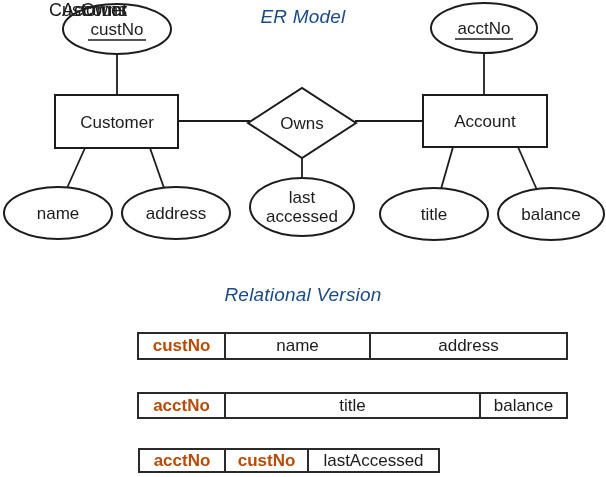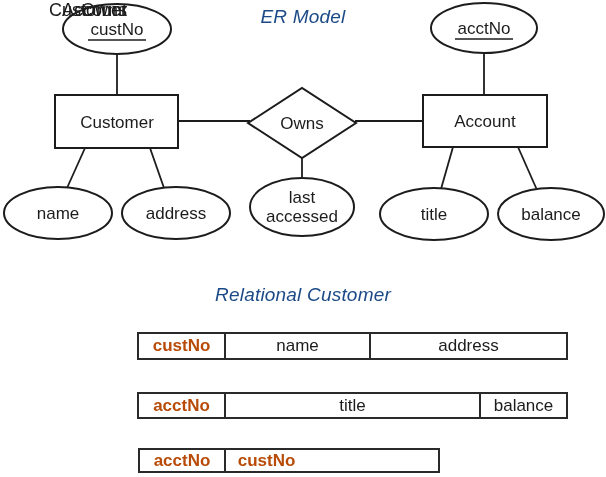--- a/index.html
+++ b/index.html
@@ -129,35 +129,36 @@
       <text x="302" y="129">Owns</text>
       <text x="58" y="219">name</text>
       <text x="176" y="219">address</text>
       <text x="302" y="203">last</text>
       <text x="302" y="222">accessed</text>
       <text x="434" y="220">title</text>
       <text x="551" y="220">balance</text>
     </g>
   </svg>
 
-  <div class="section-title rel-title">Relational Customer</div>
+  <div class="section-title rel-title">Relational Version</div>
 
   <div class="rel-label row-customer">Customer</div>
   <div class="rel-table row-customer">
     <div class="rel-cell key c-custno">custNo</div>
     <div class="rel-cell c-name">name</div>
     <div class="rel-cell c-address">address</div>
   </div>
 
   <div class="rel-label row-account">Account</div>
   <div class="rel-table row-account">
     <div class="rel-cell key a-acctno">acctNo</div>
     <div class="rel-cell a-title">title</div>
     <div class="rel-cell a-balance">balance</div>
   </div>
 
   <div class="rel-label row-owns">Owns</div>
   <div class="rel-table row-owns">
     <div class="rel-cell key o-acctno">acctNo</div>
     <div class="rel-cell key o-custno">custNo</div>
+    <div class="rel-cell o-lastacc">lastAccessed</div>
   </div>
 
 </div>
 
 </body></html>

